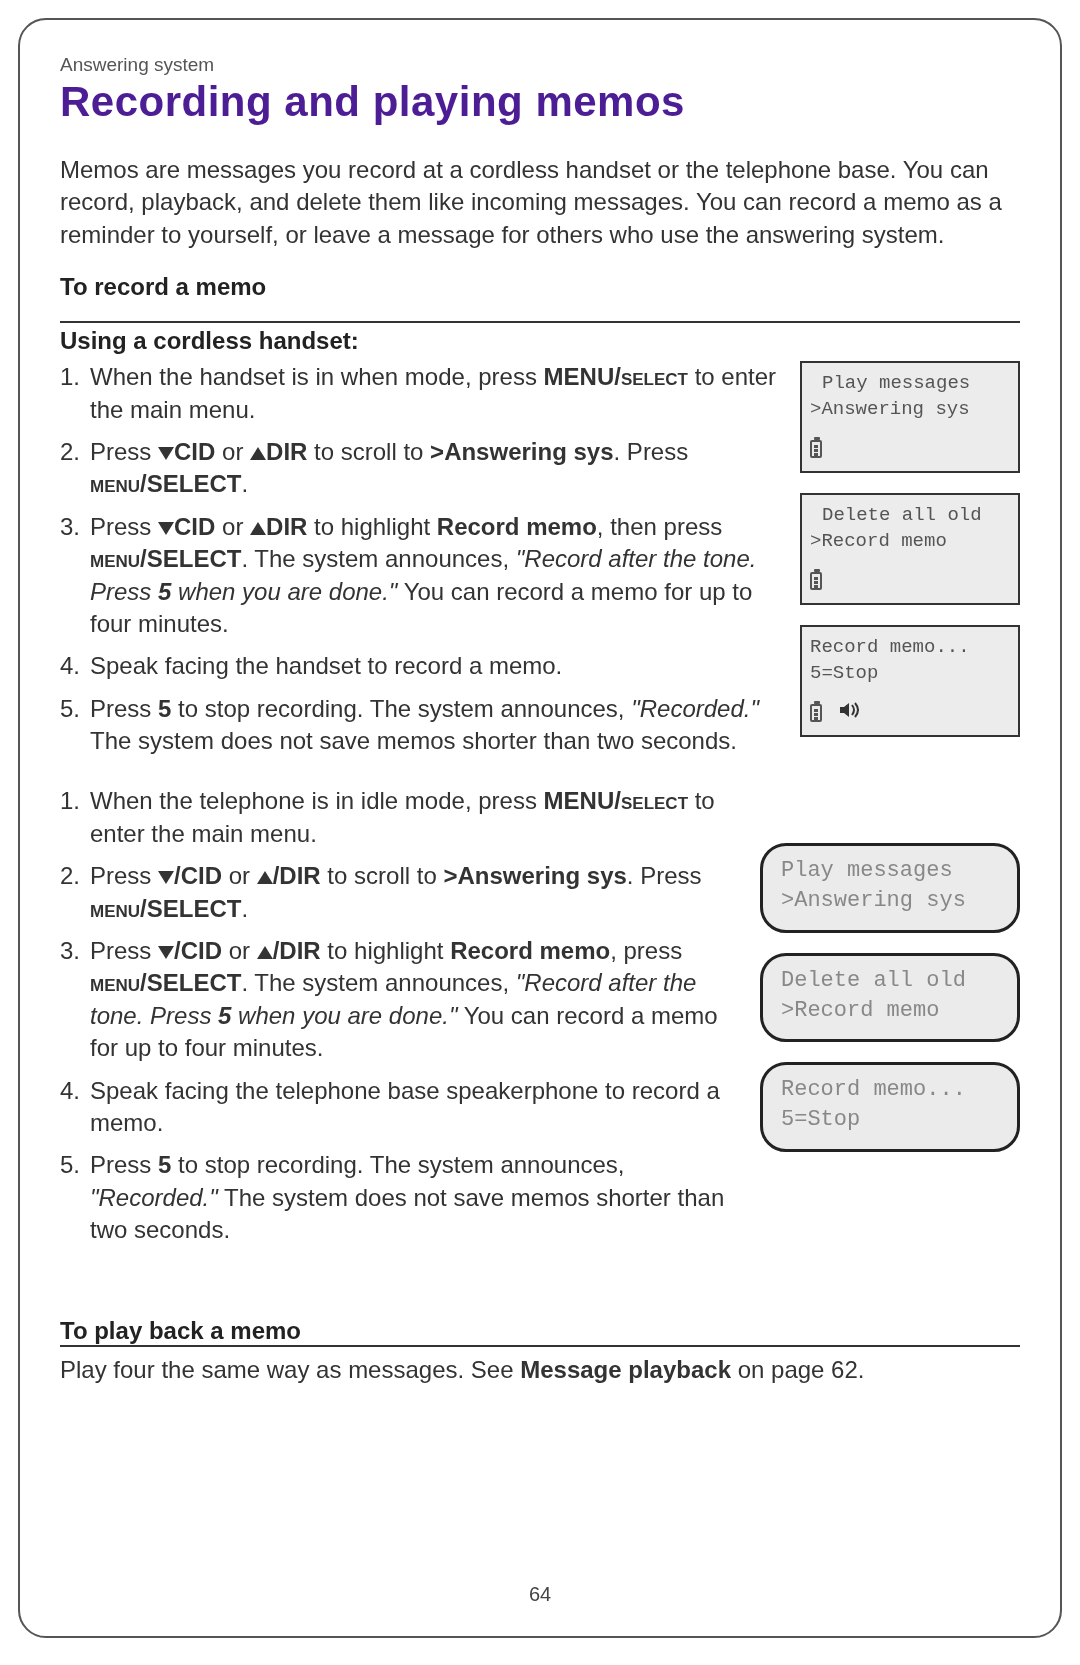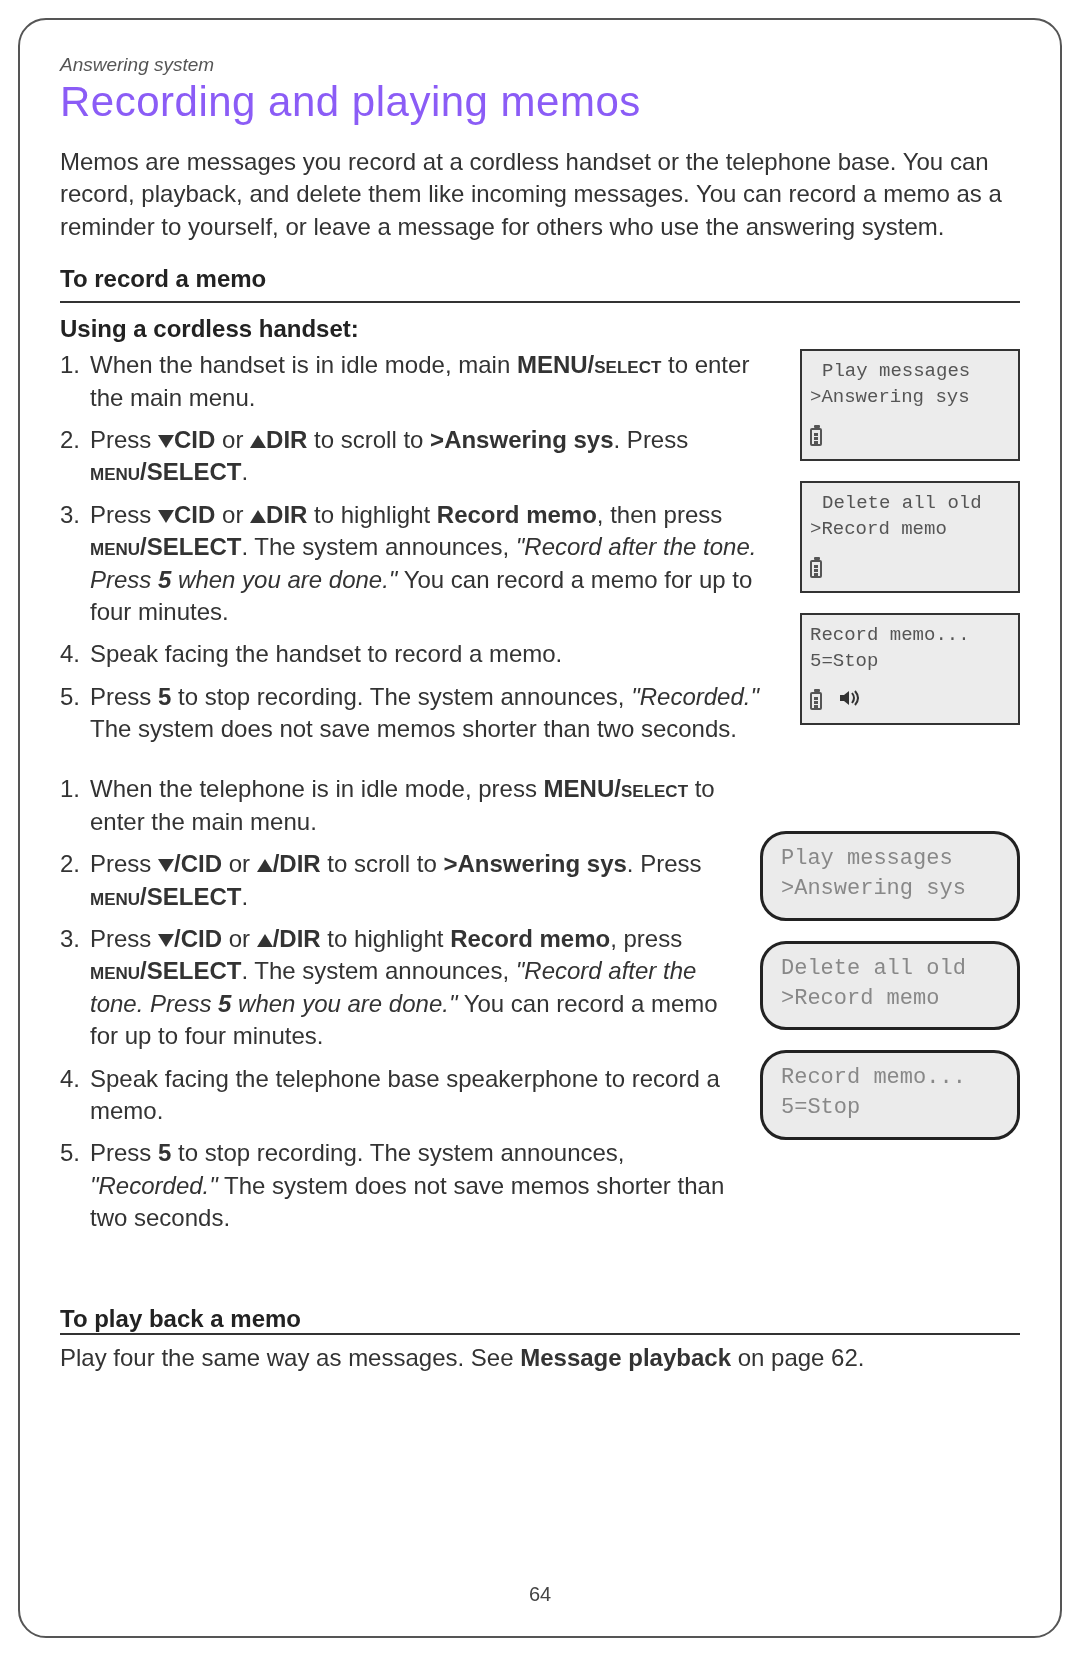--- a/index.html
+++ b/index.html
@@ -15,42 +15,41 @@
     border-radius: 28px;
     margin: 18px;
     padding: 34px 40px 30px 40px;
     min-height: 1620px;
     position: relative;
   }
   .section-label {
     font-size: 19px;
     color: #555;
     margin-bottom: 2px;
-    font-style: italic;
   }
   .page-title {
     font-size: 42px;
-    font-weight: 400;
-    color: #8b5cf6;
-    margin-bottom: 20px;
+    font-weight: 700;
+    color: #4c1d95;
+    margin-bottom: 28px;
     letter-spacing: 0.5px;
   }
   .intro {
     font-size: 24px;
     line-height: 1.35;
     color: #333;
     margin-bottom: 22px;
   }
   .heading-bold {
     font-size: 24px;
     font-weight: bold;
     color: #222;
     border-bottom: 2px solid #333;
-    padding-bottom: 8px;
-    margin-bottom: 12px;
+    padding-bottom: 20px;
+    margin-bottom: 4px;
   }
   .heading-bold.no-border {
     border-bottom: none;
     padding-bottom: 0;
     margin-bottom: 6px;
   }
   .columns {
     display: flex;
     gap: 18px;
     margin-bottom: 18px;
@@ -183,21 +182,21 @@
 
   <p class="intro">Memos are messages you record at a cordless handset or the telephone base. You can record, playback, and delete them like incoming messages. You can record a memo as a reminder to yourself, or leave a message for others who use the answering system.</p>
 
   <div class="heading-bold">To record a memo</div>
   <div class="heading-bold no-border">Using a cordless handset:</div>
 
   <div class="columns">
     <div class="col-text">
       <ol class="steps">
         <li>
-          <span>When the handset is in idle mode, main </span><span class="b">MENU/</span><span class="sc">select</span><span> to enter the main menu.</span>
+          <span>When the handset is in when mode, press </span><span class="b">MENU/</span><span class="sc">select</span><span> to enter the main menu.</span>
         </li>
         <li>
           <span>Press </span><span class="tri-down"></span><span class="b">CID</span><span> or </span><span class="tri-up"></span><span class="b">DIR</span><span> to scroll to </span><span class="b">&gt;Answering sys</span><span>. Press </span><span class="sc">menu</span><span class="b">/SELECT</span><span>.</span>
         </li>
         <li>
           <span>Press </span><span class="tri-down"></span><span class="b">CID</span><span> or </span><span class="tri-up"></span><span class="b">DIR</span><span> to highlight </span><span class="b">Record memo</span><span>, then press </span><span class="sc">menu</span><span class="b">/SELECT</span><span>. The system announces, </span><span class="i">"Record after the tone. Press </span><span class="i b">5</span><span class="i"> when you are done."</span><span> You can record a memo for up to four minutes.</span>
         </li>
         <li>Speak facing the handset to record a memo.</li>
         <li>
           <span>Press </span><span class="b">5</span><span> to stop recording. The system announces, </span><span class="i">"Recorded."</span><span> The system does not save memos shorter than two seconds.</span>

